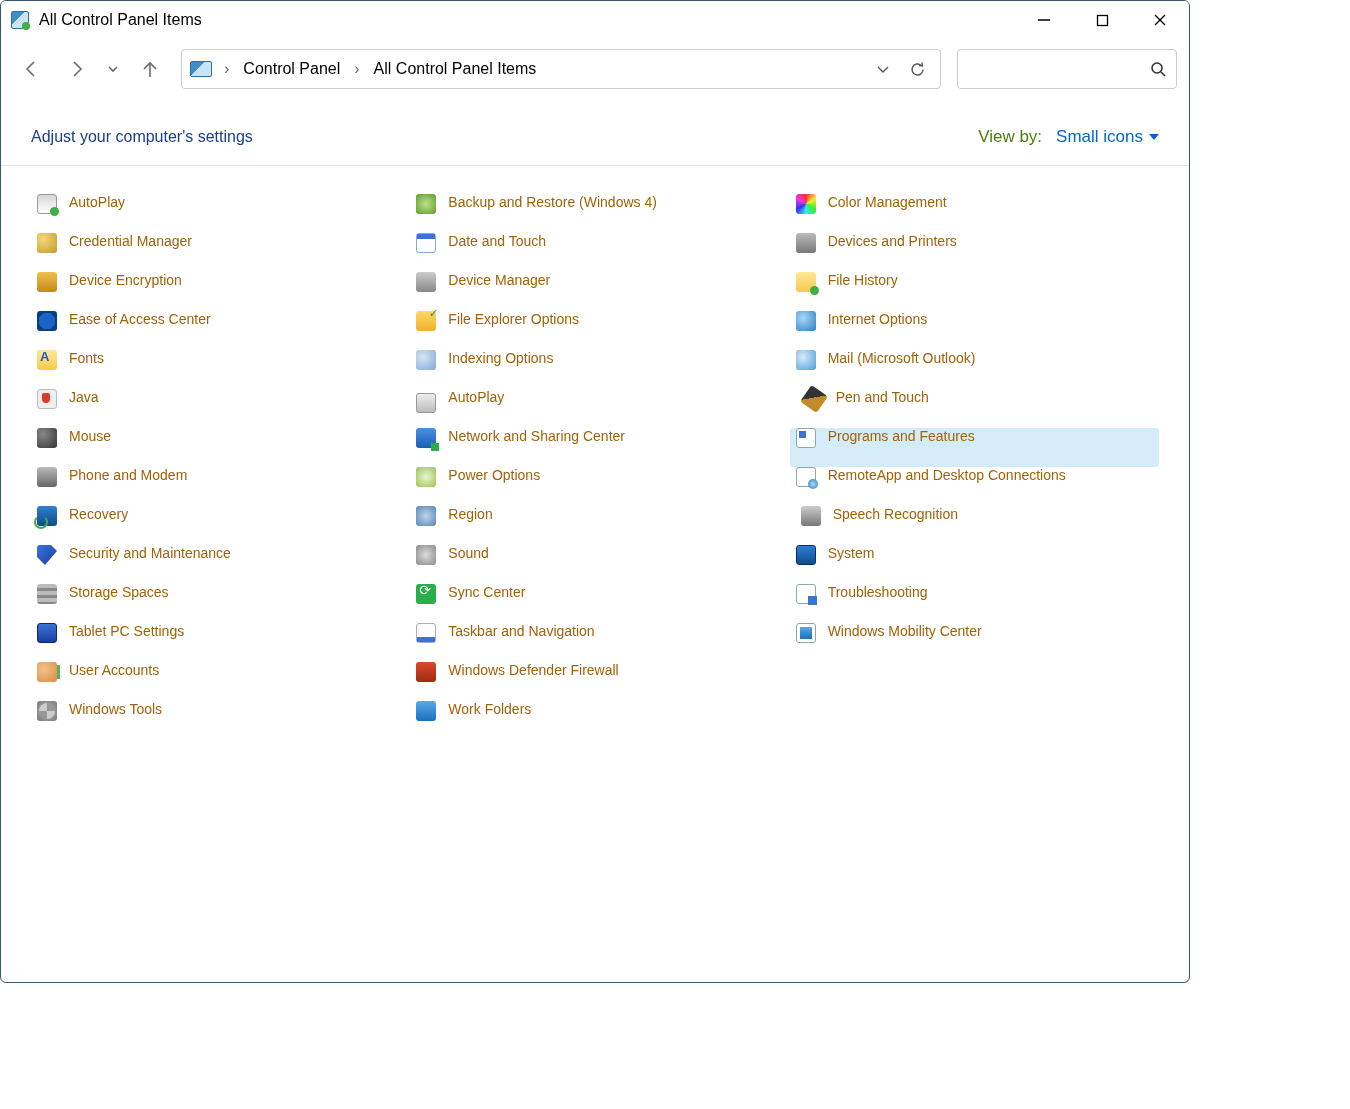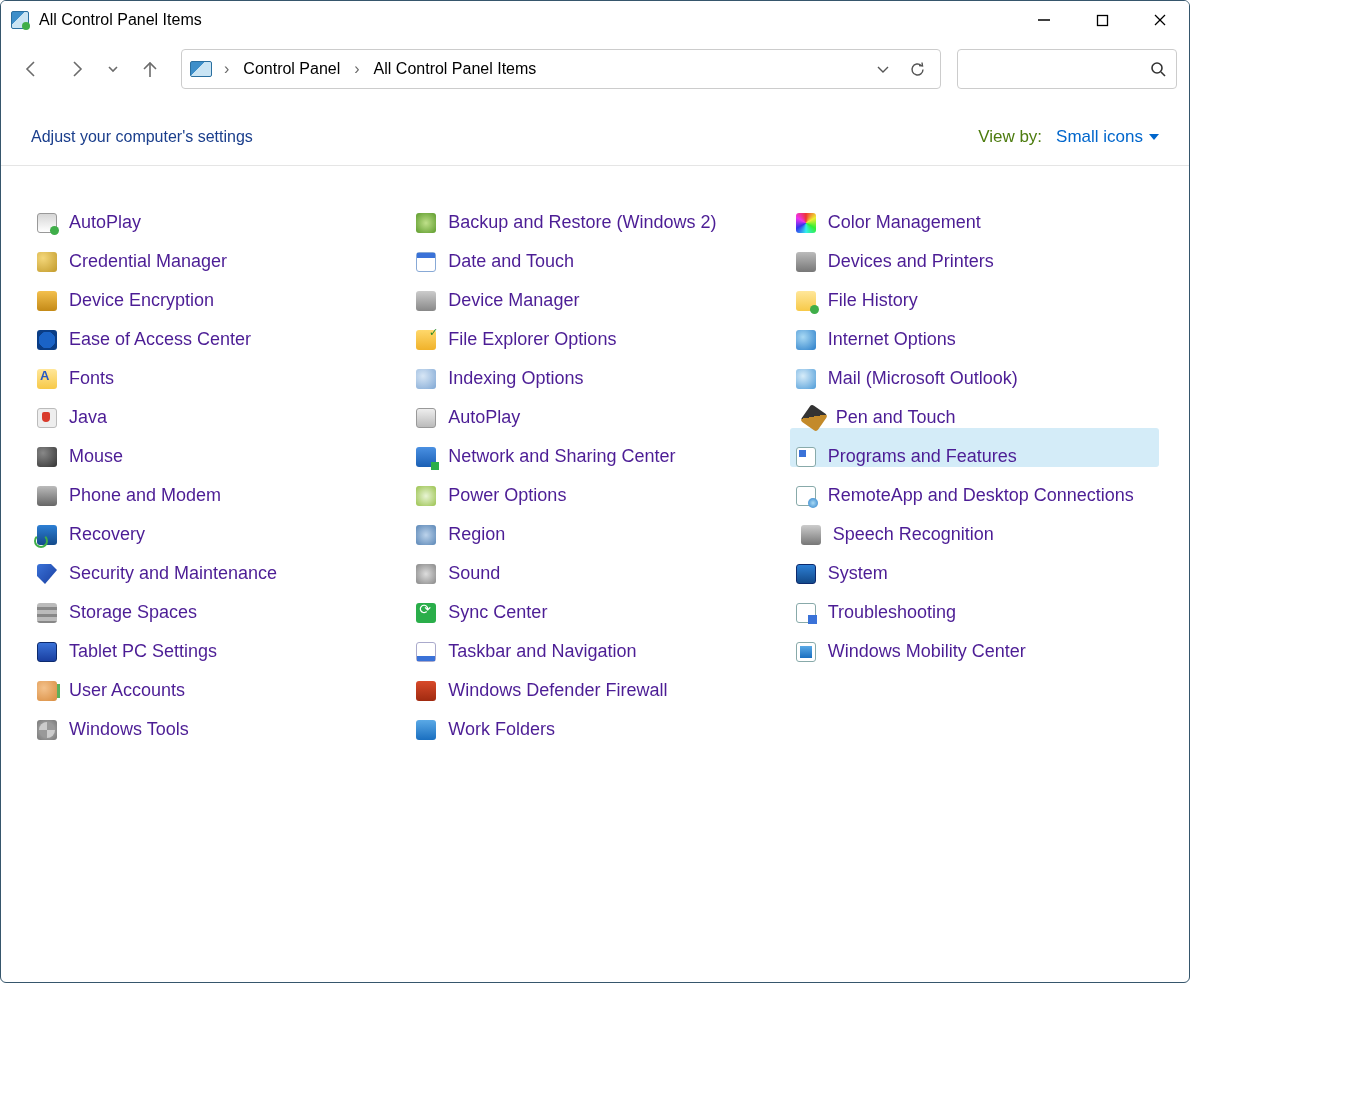--- a/index.html
+++ b/index.html
@@ -111,26 +111,26 @@
     .grid{
       display:grid;
       grid-template-columns: repeat(3, 1fr);
       grid-auto-flow: column;
       grid-template-rows: repeat(14, auto);
       padding: 28px 30px;
       column-gap: 10px;
       row-gap: 0;
     }
     .item{
-      display:flex; align-items:flex-end;
+      display:flex; align-items:flex-start;
       height:39px;
       padding:0 6px;
       gap:12px;
-      color:#4c1d95;
-      font-size:18px;
+      color:#a16207;
+      font-size:14px;
       border-radius:3px;
       cursor:default;
     }
     .item.selected{
       background:#d4ecf8;
     }
     .item .ico{
       width:20px;height:20px; flex:0 0 20px;
       border-radius:3px;
     }
@@ -337,21 +337,21 @@
     <div class="item">
       <div class="ico i-users"></div>
       <span>User Accounts</span>
     </div>
     <div class="item">
       <div class="ico i-tools"></div>
       <span>Windows Tools</span>
     </div>
     <div class="item">
       <div class="ico i-backup"></div>
-      <span>Backup and Restore (Windows 2)</span>
+      <span>Backup and Restore (Windows 4)</span>
     </div>
     <div class="item">
       <div class="ico i-date"></div>
       <span>Date and Touch</span>
     </div>
     <div class="item">
       <div class="ico i-devmgr"></div>
       <span>Device Manager</span>
     </div>
     <div class="item">

